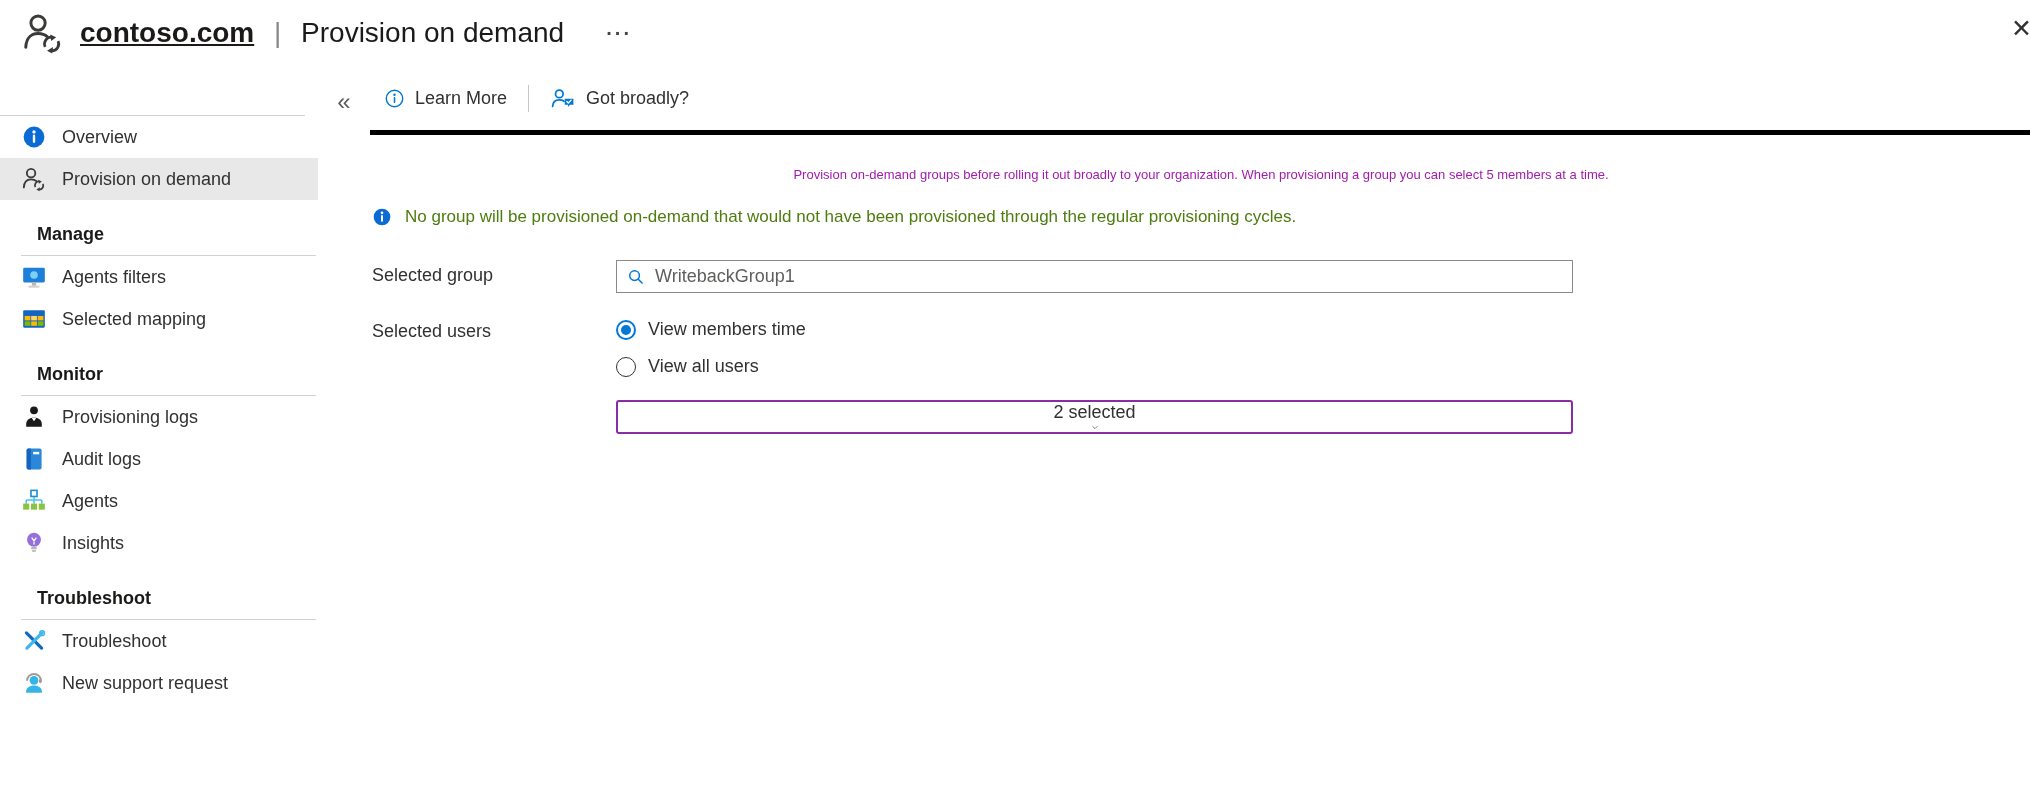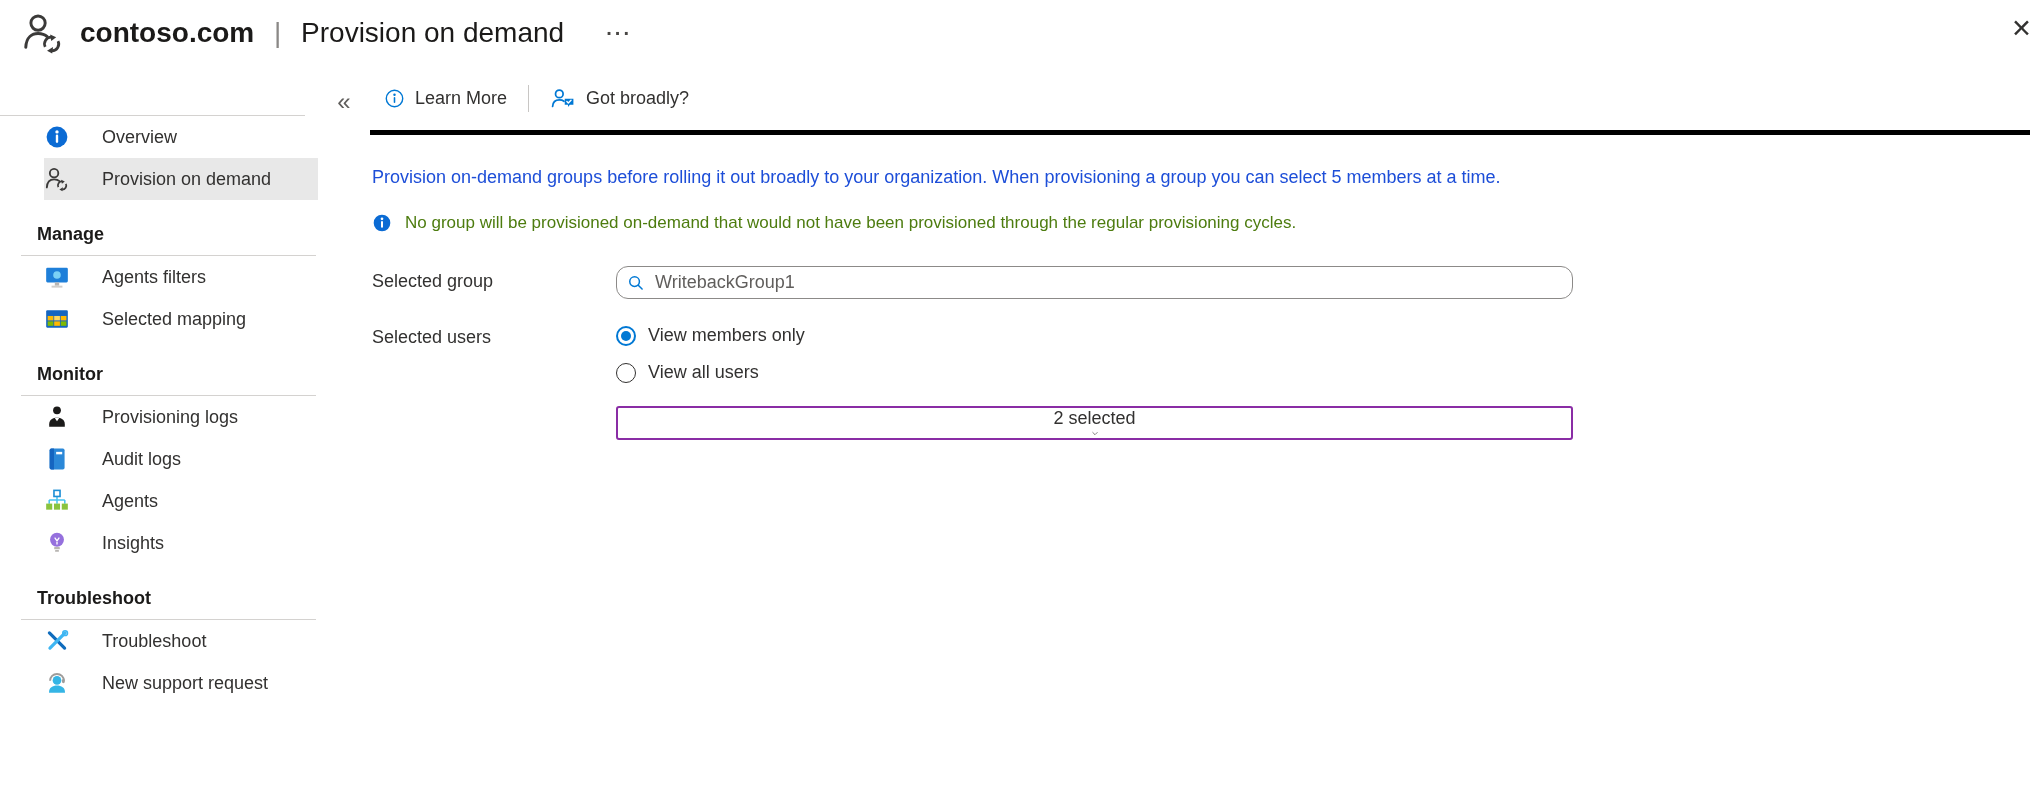--- a/index.html
+++ b/index.html
@@ -5,53 +5,53 @@
   html,body{margin:0;padding:0;background:#fff;}
   .page{
     position:relative;width:2030px;height:785px;overflow:hidden;background:#fff;
     font-family:"Liberation Sans","DejaVu Sans",sans-serif;color:#323130;
     -webkit-font-smoothing:antialiased;
   }
   
   .header{position:relative;height:66px;display:flex;align-items:center;padding-left:21px;}
   .app-icon{width:44px;height:44px;flex:none;}
   .header-title{margin-left:15px;font-size:28px;color:#1b1a19;white-space:nowrap;}
-  .header-title .primary{font-weight:700;}
+  .header-title .primary{font-weight:700;text-decoration:underline;}
   .header-title .sep{color:#8a8886;font-weight:300;margin:0 12px;}
   .header-title .secondary{font-weight:400;}
   .more-button{margin-left:42px;color:#484644;font-size:20px;letter-spacing:2px;font-weight:700;cursor:pointer;line-height:1;}
   .close-button{position:absolute;right:-2px;top:16px;font-size:25px;color:#323130;cursor:pointer;line-height:1;}
   
   .body{display:flex;height:719px;}
   
   .sidebar{width:318px;flex:none;padding-top:49px;box-sizing:border-box;}
   .sidebar-topline{border-top:1px solid #d4d2d0;width:305px;}
-  .nav-item{height:42px;display:flex;align-items:center;gap:32px;font-size:18px;color:#323130;cursor:pointer;margin-left:44px;}
+  .nav-item{height:42px;display:flex;align-items:center;padding-left:21px;gap:15px;font-size:18px;color:#323130;cursor:pointer;}
   .nav-item.selected{background:#e8e8e8;}
   .nav-icon{width:26px;height:26px;flex:none;display:flex;align-items:center;justify-content:center;}
   .nav-icon svg{width:26px;height:26px;}
   .section-title{margin-top:13px;height:42px;display:flex;align-items:center;padding-left:37px;font-size:18px;font-weight:700;color:#1b1a19;}
   .section-rule{border-top:1px solid #d4d2d0;margin-left:21px;width:calc(100% - 23px);}
   
   .collapse-gutter{width:52px;flex:none;text-align:center;}
   .collapse-btn{display:inline-block;margin-top:22px;font-size:24px;color:#605e5c;cursor:pointer;}
   
   .main{flex:1;display:flex;flex-direction:column;min-width:0;}
   .toolbar{height:64px;flex:none;display:flex;align-items:center;padding-left:14px;border-bottom:5px solid #000000;}
   .tb-btn{display:flex;align-items:center;gap:10px;font-size:18px;color:#323130;cursor:pointer;}
   .tb-btn svg{flex:none;}
   .tb-sep{width:1px;height:27px;background:#c8c6c4;margin:0 21px;}
   .content{padding:32px 0 0 2px;}
-  .description{font-size:18px;margin:0 0 25px 0;color:#1d4ed8;}
+  .description{font-size:13px;margin:0 0 25px 0;color:#a21caf;text-align:center;}
   .info-row{display:flex;align-items:center;gap:13px;margin-bottom:33px;}
   .info-row svg{flex:none;}
   .info-text{font-size:17px;color:#4d7c0f;}
   .form-row{display:flex;margin-bottom:23px;}
   .form-label{width:244px;flex:none;font-size:18px;color:#323130;padding-top:5px;}
-  .search-box{width:957px;height:33px;box-sizing:border-box;border:1px solid #8c8a88;border-radius:12px;display:flex;align-items:center;padding:0 9px;gap:9px;background:#fff;}
+  .search-box{width:957px;height:33px;box-sizing:border-box;border:1px solid #8c8a88;border-radius:0;display:flex;align-items:center;padding:0 9px;gap:9px;background:#fff;}
   .search-box input{border:none;outline:none;flex:1;font-size:18px;color:#605e5c;font-family:inherit;background:transparent;padding:0;}
   .radios{display:flex;flex-direction:column;gap:16px;padding-top:3px;}
   .radio-row{display:flex;align-items:center;gap:12px;cursor:pointer;}
   .radio{width:20px;height:20px;box-sizing:border-box;border:1.6px solid #323130;border-radius:50%;position:relative;flex:none;background:#fff;}
   .radio.selected{border:2px solid var(--accent-blue,#0078d4);}
   .radio.selected::after{content:"";position:absolute;left:50%;top:50%;width:10px;height:10px;margin:-5px 0 0 -5px;border-radius:50%;background:var(--accent-blue,#0078d4);}
   .radio-label{font-size:18px;color:#323130;}
   .dropdown-row{margin-top:3px;}
   .dropdown{margin-left:244px;width:957px;height:34px;box-sizing:border-box;border:2px solid var(--purple-border,#8a2da5);border-radius:3px;display:flex;align-items:center;justify-content:space-between;padding:0 12px;cursor:pointer;background:#fff;flex-direction:column;}
   .dropdown-value{font-size:18px;color:#323130;}
@@ -264,21 +264,21 @@
             </svg>
             <input type="text" value="WritebackGroup1" style="">
           </div>
         </div>
 
         <div class="form-row">
           <div class="form-label">Selected users</div>
           <div class="radios">
             <label class="radio-row">
               <span class="radio selected"></span>
-              <span class="radio-label">View members only</span>
+              <span class="radio-label">View members time</span>
             </label>
             <label class="radio-row">
               <span class="radio"></span>
               <span class="radio-label">View all users</span>
             </label>
           </div>
         </div>
 
         <div class="form-row dropdown-row">
           <div class="dropdown">

